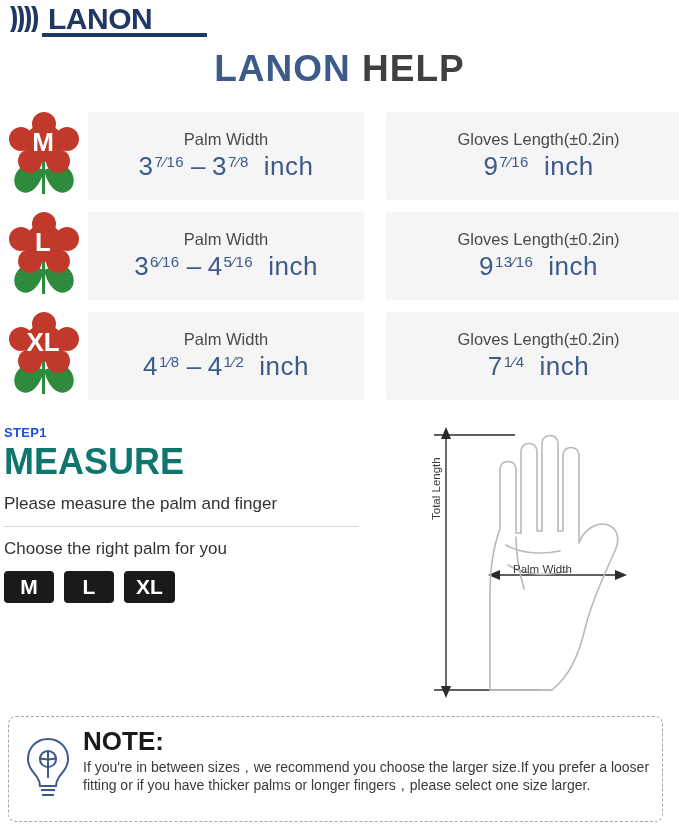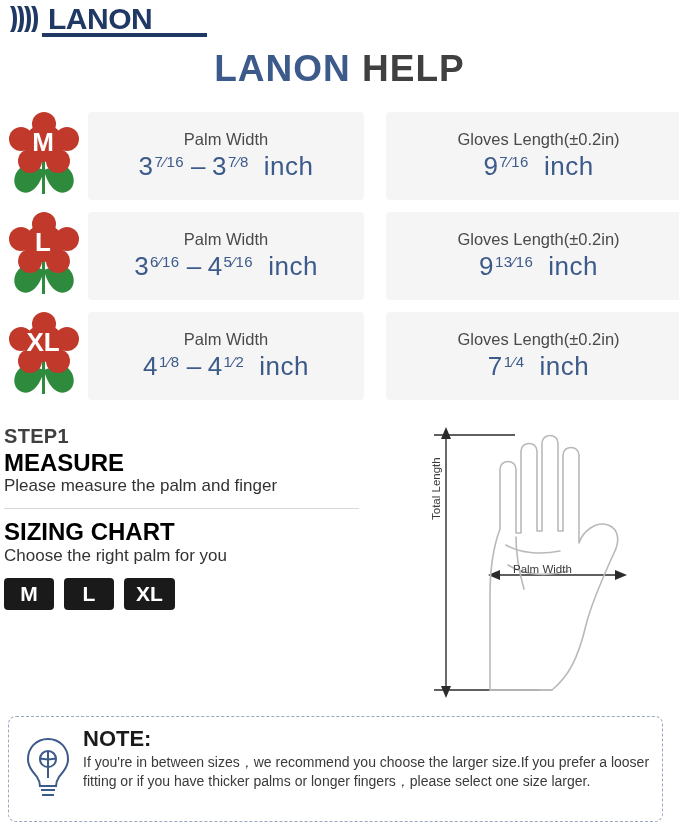--- a/index.html
+++ b/index.html
@@ -152,37 +152,37 @@
   .unit { margin-left: 14px; }
 
   
   .steps {
     position: absolute;
     left: 4px;
     top: 425px;
     width: 420px;
   }
   .step-kicker {
-    font-size: 20px;
-    font-weight: bold;
-    color: #404040;
+    font-size: 13px;
+    font-weight: bold;
+    color: #1d4ed8;
     letter-spacing: 0.3px;
   }
   .step-title {
-    font-size: 24px;
-    font-weight: bold;
-    color: #000000;
+    font-size: 36px;
+    font-weight: bold;
+    color: #0f766e;
     letter-spacing: 0px;
     line-height: 1.1;
     margin-top: 2px;
   }
   .step-desc {
     font-size: 17px;
     color: #333333;
-    margin-top: 0;
+    margin-top: 12px;
   }
   .divider {
     width: 355px;
     height: 1px;
     background: #d8d8d8;
     margin: 12px 0 10px 0;
   }
   .size-chips {
     display: flex;
     gap: 10px;
@@ -244,21 +244,21 @@
   .bulb {
     flex: 0 0 58px;
     width: 58px;
     height: 70px;
     margin-top: 4px;
   }
   .note-body {
     padding-left: 6px;
   }
   .note-title {
-    font-size: 22px;
+    font-size: 26px;
     font-weight: bold;
     color: #1a1a1a;
     line-height: 1.1;
     margin-bottom: 2px;
   }
   .note-text {
     font-size: 14px;
     color: #3a3a3a;
     line-height: 1.32;
     max-width: 570px;
@@ -442,21 +442,20 @@
   </div>
 
   <div class="steps">
     <div>
       <div class="step-kicker">STEP1</div>
       <div class="step-title">MEASURE</div>
       <div class="step-desc">Please measure the palm and finger</div>
     </div>
     <div class="divider"></div>
     <div>
-      <div class="step-title">SIZING CHART</div>
       <div class="step-desc">Choose the right palm for you</div>
     </div>
     <div class="size-chips">
       <div class="chip">M</div>
       <div class="chip">L</div>
       <div class="chip">XL</div>
     </div>
   </div>
 
   <div class="hand-area">

